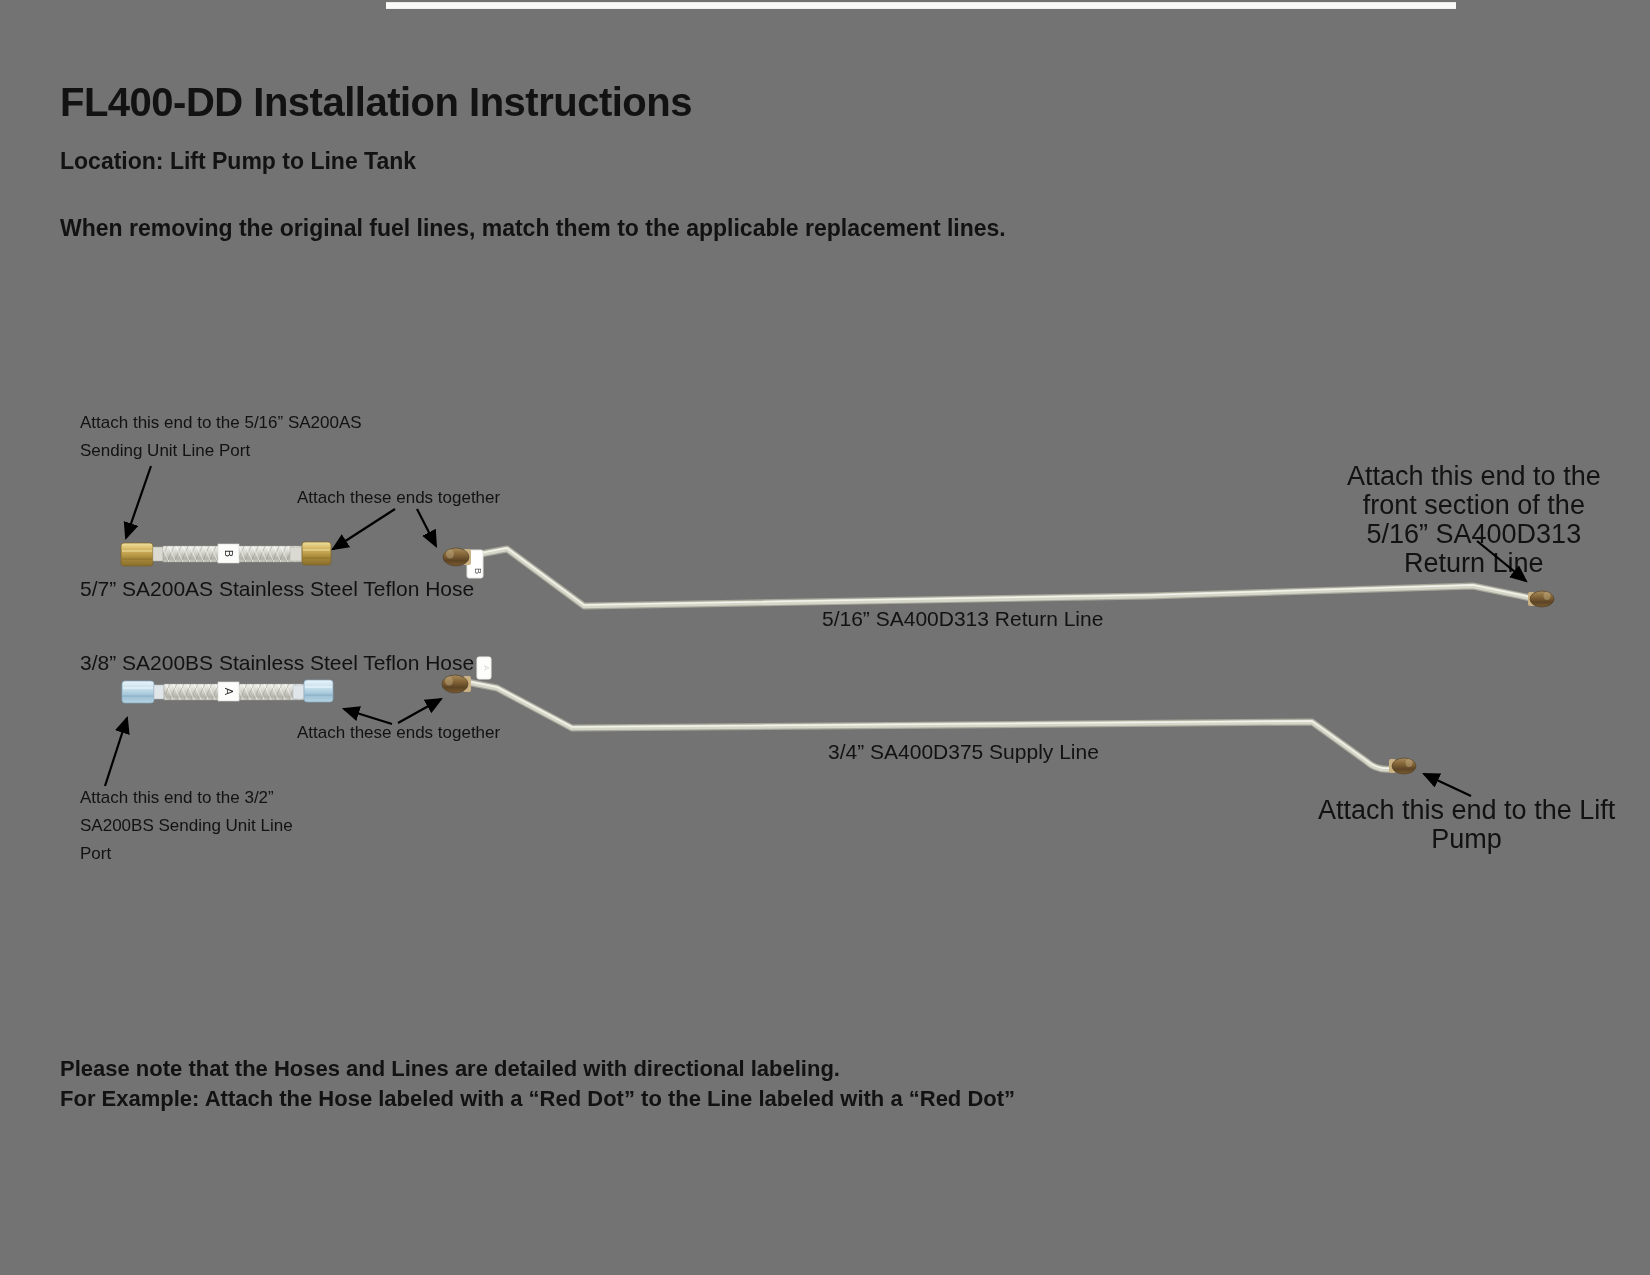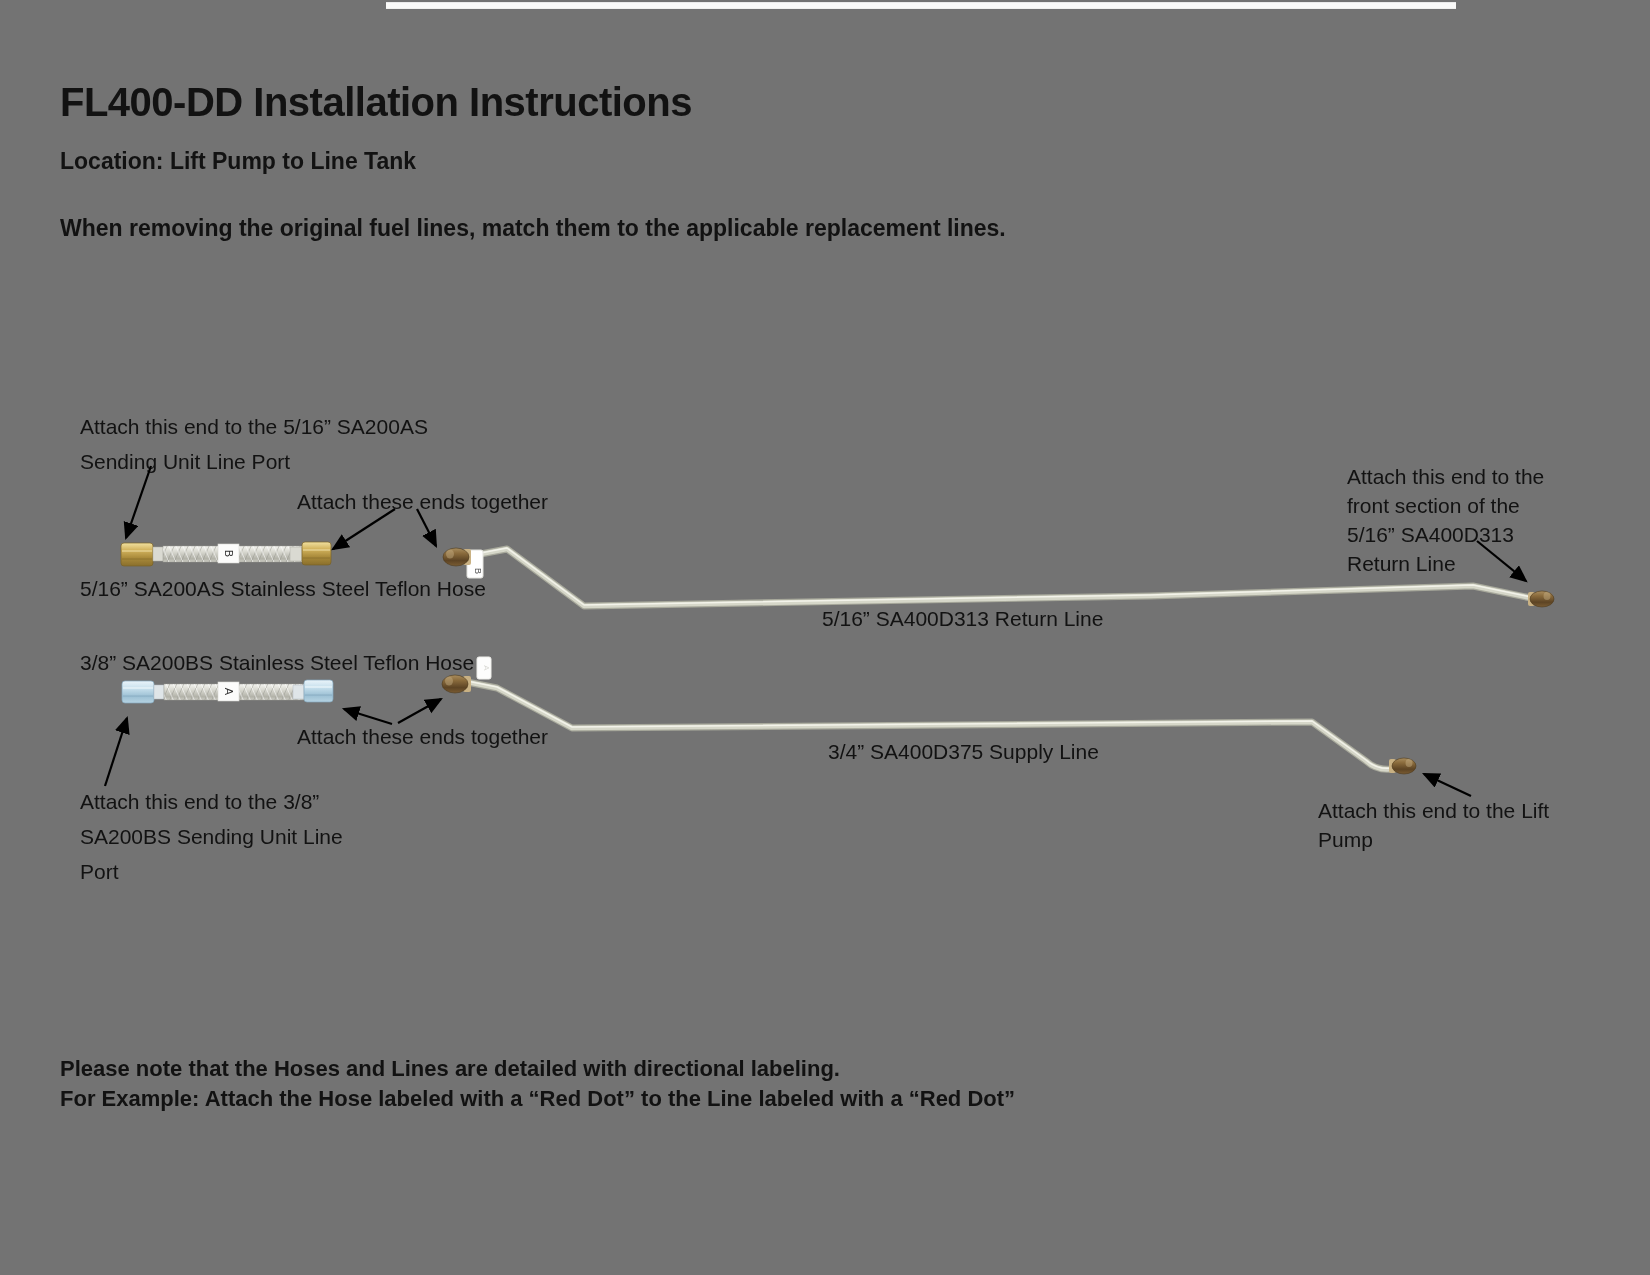--- a/index.html
+++ b/index.html
@@ -7,46 +7,46 @@
     position:relative;
     width:1650px; height:1275px;
     background:#737373;
     font-family:"Liberation Sans","DejaVu Sans",sans-serif;
     color:#121212;
     overflow:hidden;
   }
   .t { position:absolute; color:#121212; }
   .title { font-size:40px; font-weight:bold; line-height:48px; letter-spacing:-0.5px; }
   .sub   { font-size:23px; font-weight:bold; line-height:29px; }
-  .ann   { font-size:21px; line-height:35px; white-space:pre-line; }
-  .ann29 { font-size:21px; line-height:29px; white-space:pre-line; }
+  .ann   { font-size:17px; line-height:28px; white-space:pre-line; }
+  .ann29 { font-size:27px; line-height:29px; white-space:pre-line;text-align:center; }
   .plabel{ font-size:21px; line-height:26px; }
   .note  { font-size:22px; font-weight:bold; line-height:30px; }
   svg.diagram { position:absolute; left:0; top:0; }
   .topstrip { position:absolute; left:386px; top:2px; width:1070px; height:5px;
               border-top:1px solid #ebebeb; border-bottom:1px solid #f1f1ef; background:#fafaf9; }
 </style>
 </head>
 <body>
 
 <div class="page">
 
   <div class="topstrip"></div>
 
   <div class="t title" style="left:60px; top:78px;">FL400-DD Installation Instructions</div>
   <div class="t sub" style="left:60px; top:147px;">Location: Lift Pump to Line Tank</div>
   <div class="t sub" style="left:60px; top:214px;text-align:right;">When removing the original fuel lines, match them to the applicable replacement lines.</div>
 
   <div class="t ann" style="left:80px;   top:409px;">Attach this end to the 5/16” SA200AS
 Sending Unit Line Port</div>
   <div class="t ann" style="left:297px;  top:484px;">Attach these ends together</div>
-  <div class="t plabel" style="left:80px;  top:576px;">5/16” SA200AS Stainless Steel Teflon Hose</div>
+  <div class="t plabel" style="left:80px;  top:576px;">5/7” SA200AS Stainless Steel Teflon Hose</div>
   <div class="t plabel" style="left:80px;  top:650px;">3/8” SA200BS Stainless Steel Teflon Hose</div>
   <div class="t ann" style="left:297px;  top:719px;">Attach these ends together</div>
-  <div class="t ann" style="left:80px;   top:784px;">Attach this end to the 3/8”
+  <div class="t ann" style="left:80px;   top:784px;">Attach this end to the 3/2”
 SA200BS Sending Unit Line
 Port</div>
   <div class="t plabel" style="left:822px; top:606px;">5/16” SA400D313 Return Line</div>
   <div class="t plabel" style="left:828px; top:739px;">3/4” SA400D375 Supply Line</div>
   <div class="t ann29" style="left:1347px; top:462px;">Attach this end to the
 front section of the
 5/16” SA400D313
 Return Line</div>
   <div class="t ann29" style="left:1318px; top:796px;">Attach this end to the Lift
 Pump</div>

